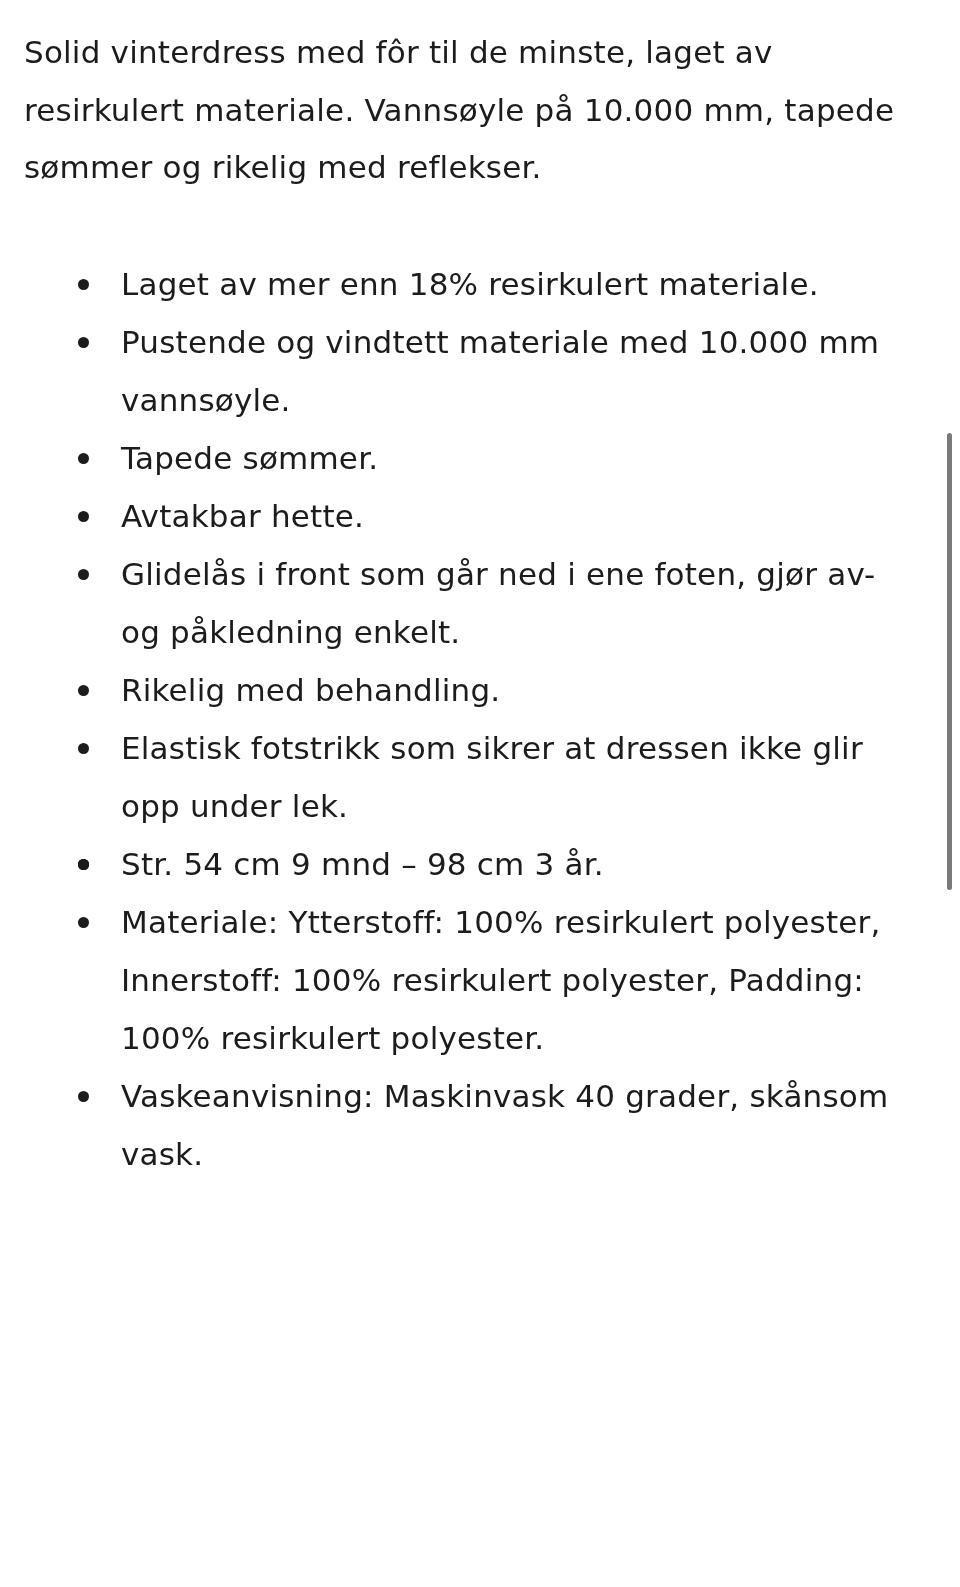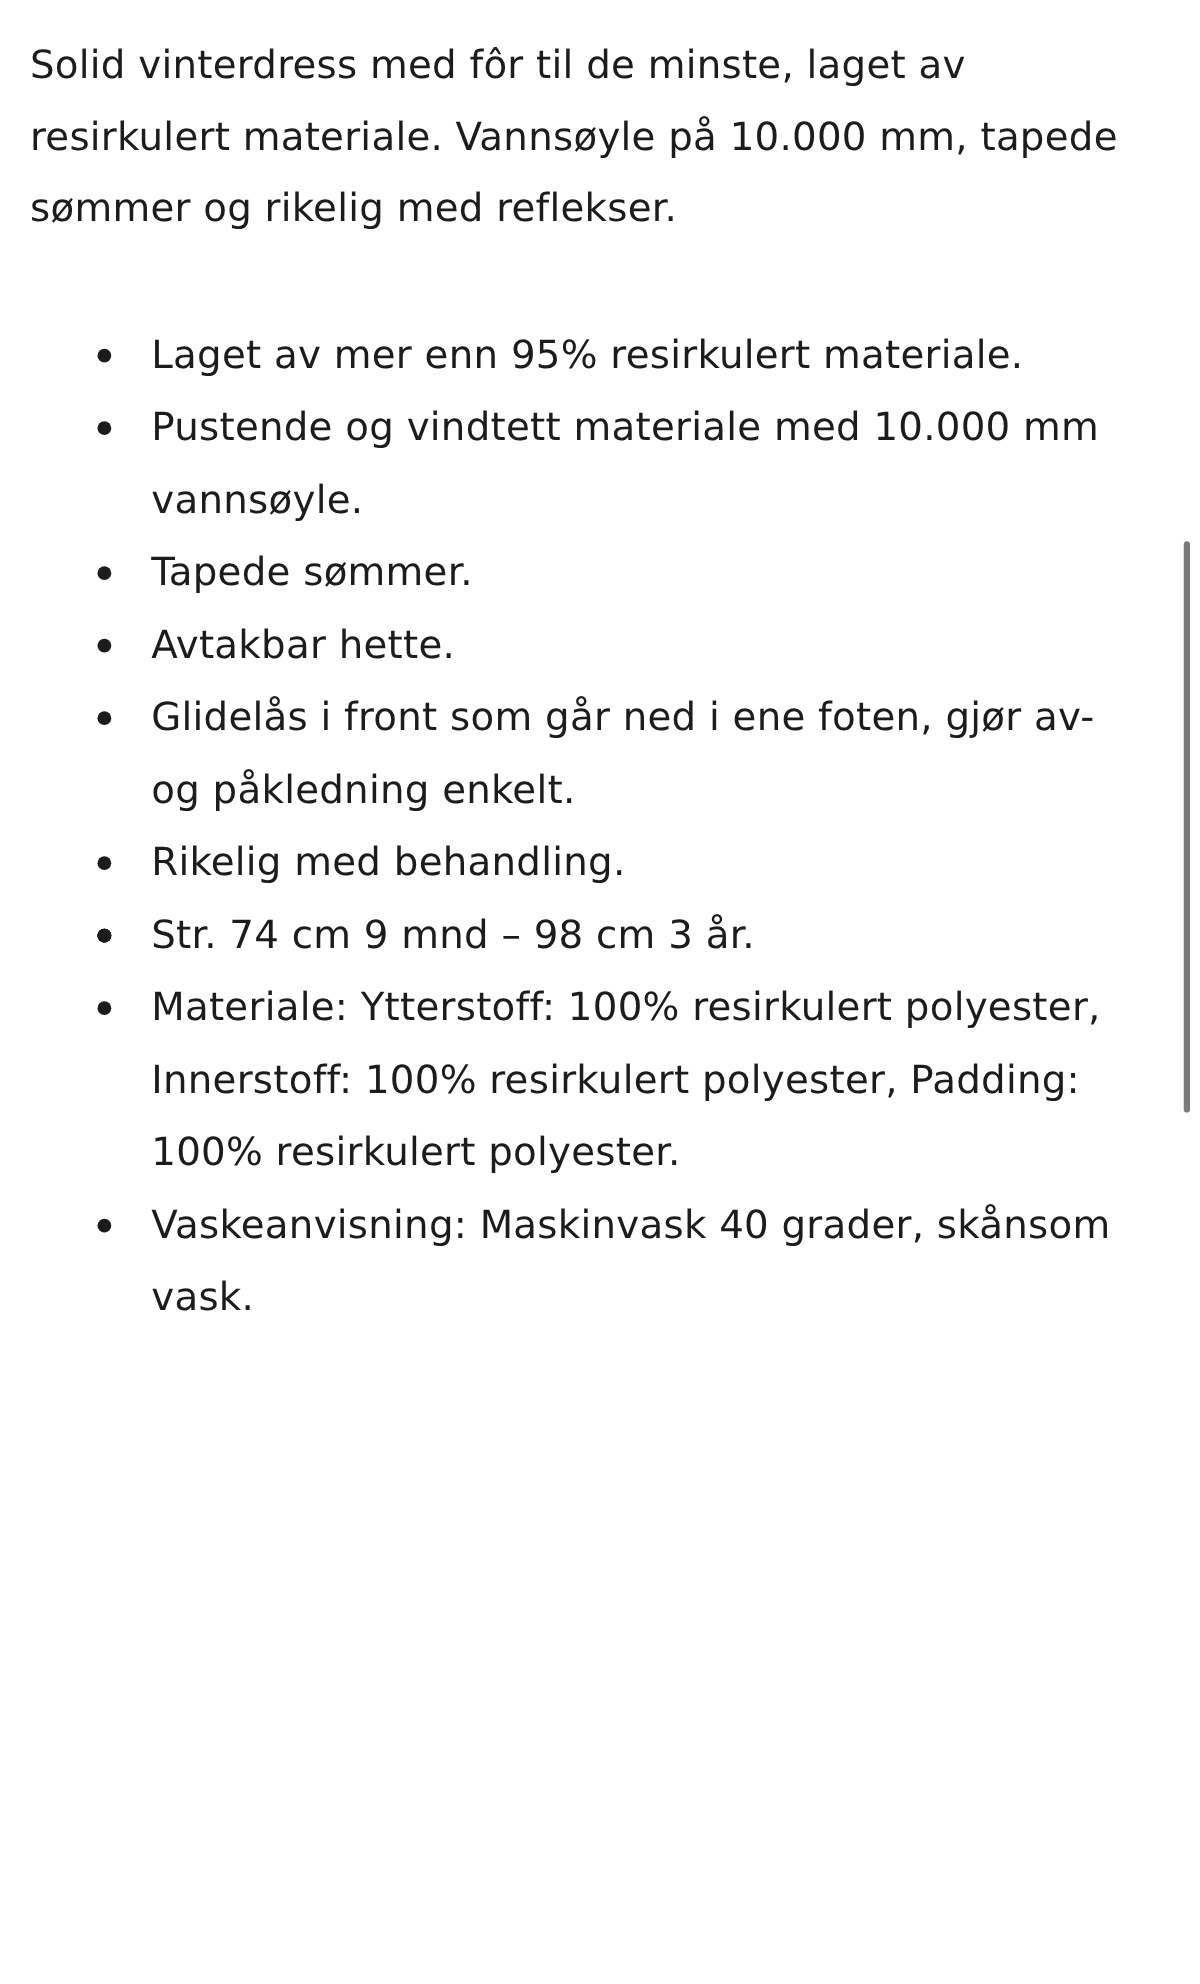--- a/index.html
+++ b/index.html
@@ -44,28 +44,28 @@
       background: #7a7a7a;
     }
   </style>
 </head>
 <body>
 
 <div class="content">
   <p class="intro">Solid vinterdress med fôr til de minste, laget av resirkulert materiale. Vannsøyle på 10.000 mm, tapede sømmer og rikelig med reflekser.</p>
 
   <ul class="features">
-    <li><span class="bullet"></span><span>Laget av mer enn 95% resirkulert materiale.</span></li>
+    <li><span class="bullet"></span><span>Laget av mer enn 18% resirkulert materiale.</span></li>
     <li><span class="bullet"></span><span>Pustende og vindtett materiale med 10.000 mm vannsøyle.</span></li>
     <li><span class="bullet"></span><span>Tapede sømmer.</span></li>
     <li><span class="bullet"></span><span>Avtakbar hette.</span></li>
     <li><span class="bullet"></span><span>Glidelås i front som går ned i ene foten, gjør av- og påkledning enkelt.</span></li>
     <li><span class="bullet"></span><span>Rikelig med behandling.</span></li>
+    <li><span class="bullet"></span><span>Elastisk fotstrikk som sikrer at dressen ikke glir opp under lek.</span></li>
     <li><span class="bullet"></span></li>
     <li><span class="bullet"></span></li>
-    <li><span class="bullet"></span></li>
-    <li><span class="bullet"></span><span>Str. 74 cm 9 mnd – 98 cm 3 år.</span></li>
+    <li><span class="bullet"></span><span>Str. 54 cm 9 mnd – 98 cm 3 år.</span></li>
     <li><span class="bullet"></span><span>Materiale: Ytterstoff: 100% resirkulert polyester, Innerstoff: 100% resirkulert polyester, Padding: 100% resirkulert polyester.</span></li>
     <li><span class="bullet"></span><span>Vaskeanvisning: Maskinvask 40 grader, skånsom vask.</span></li>
   </ul>
 </div>
 
 <div class="scrollbar"></div>
 
 </body></html>

